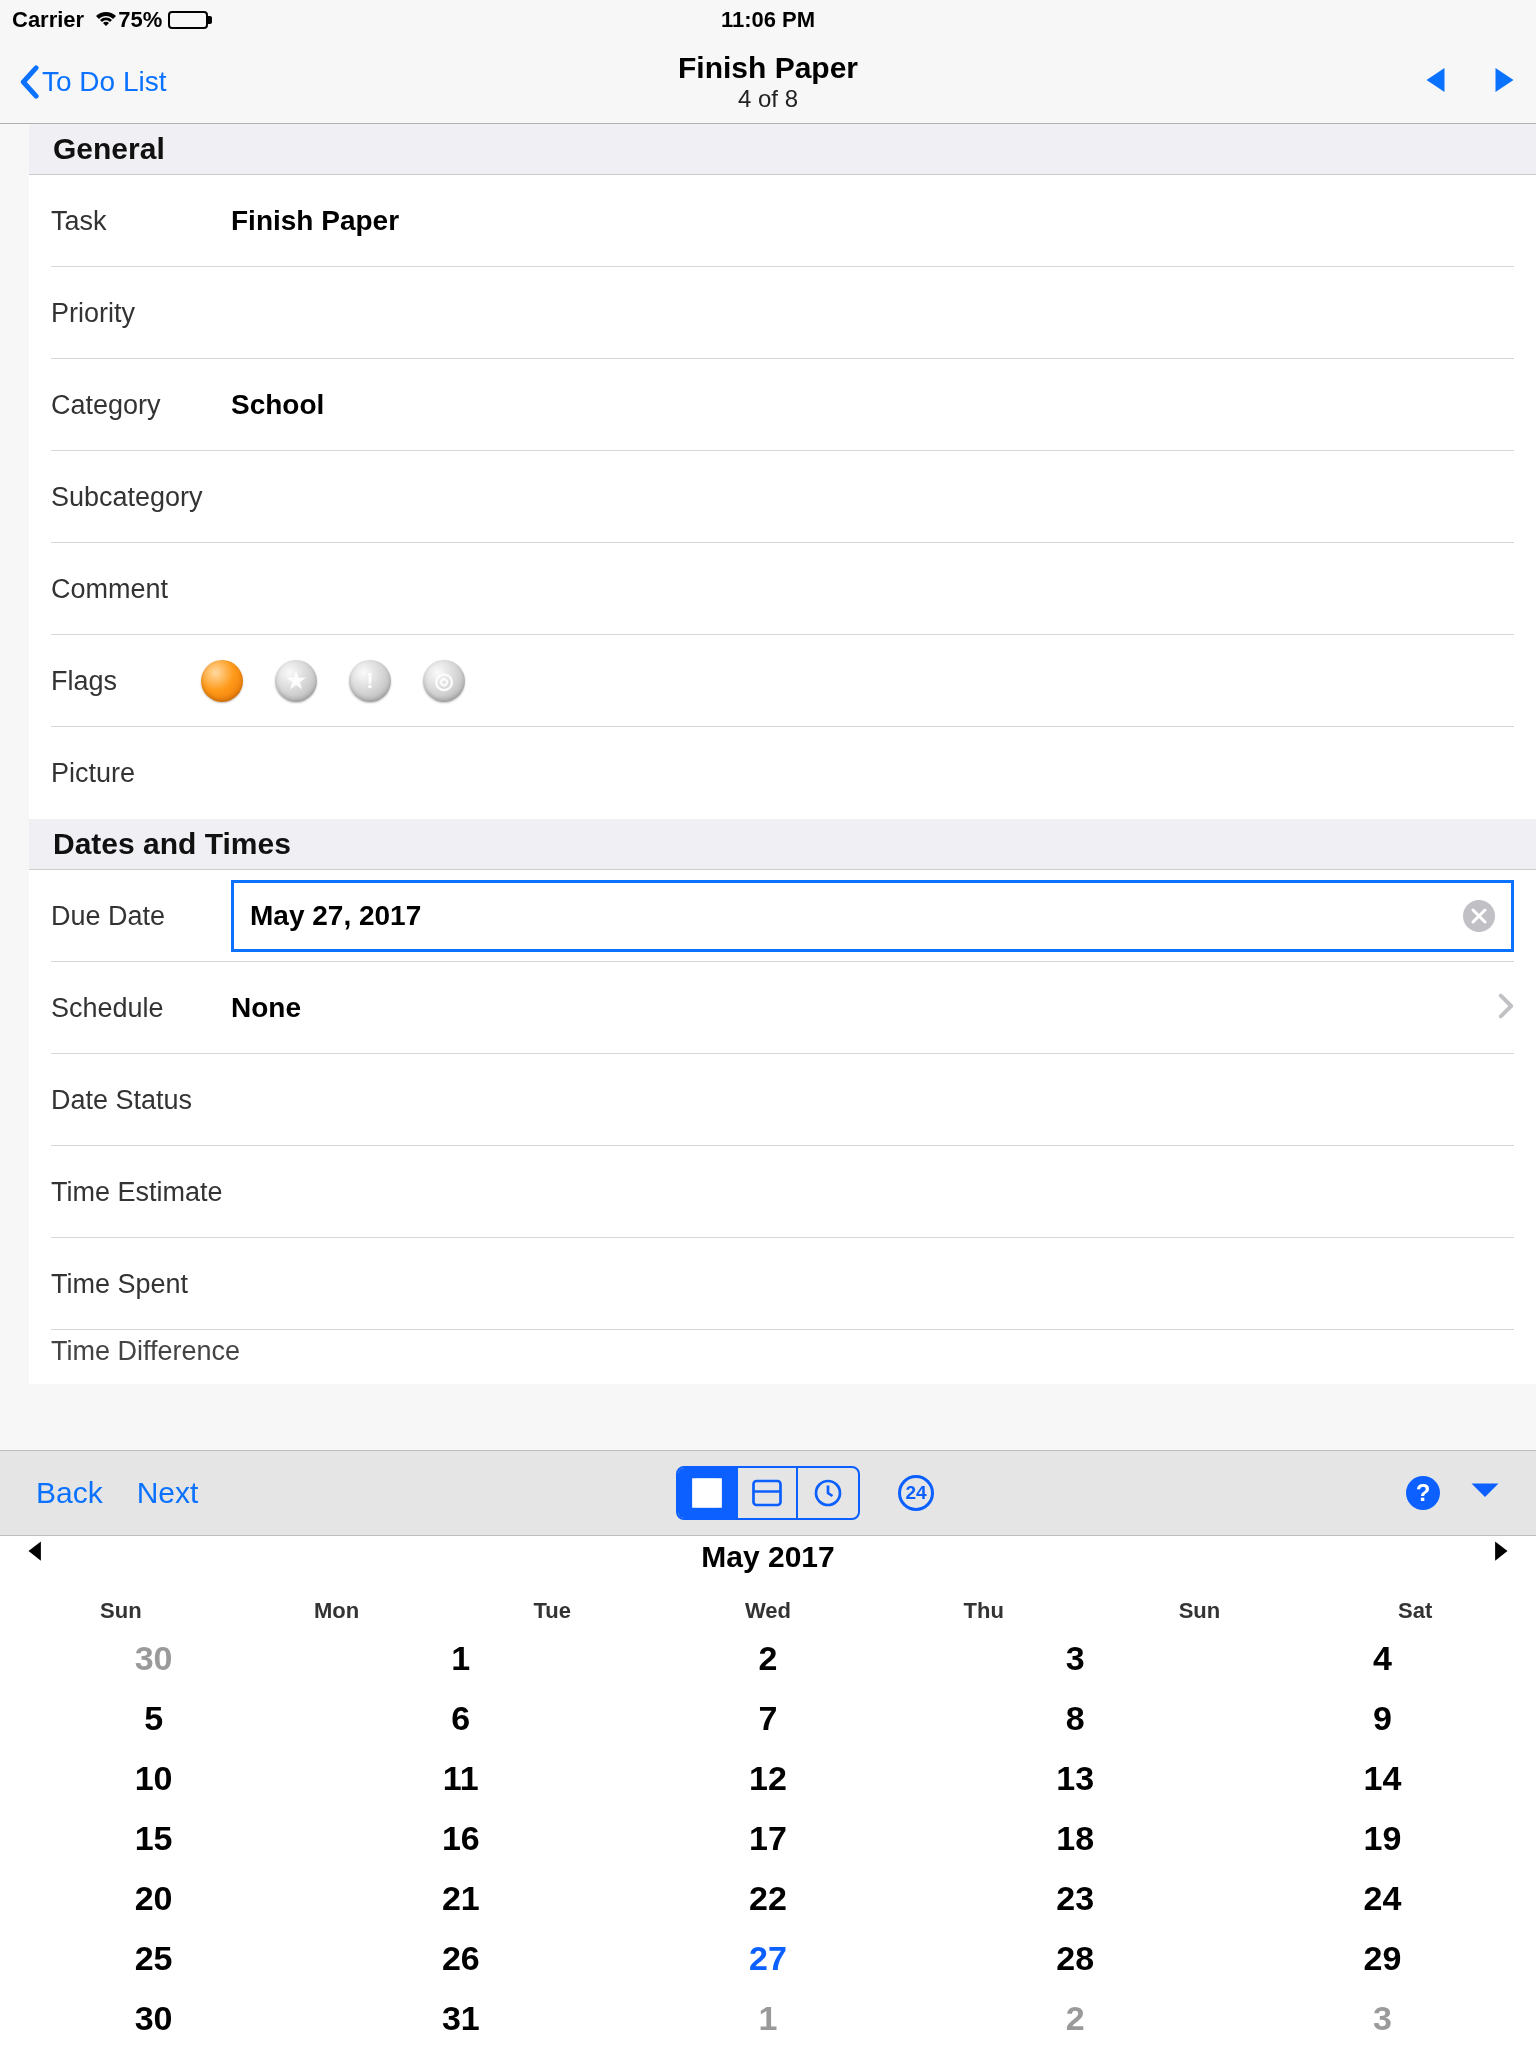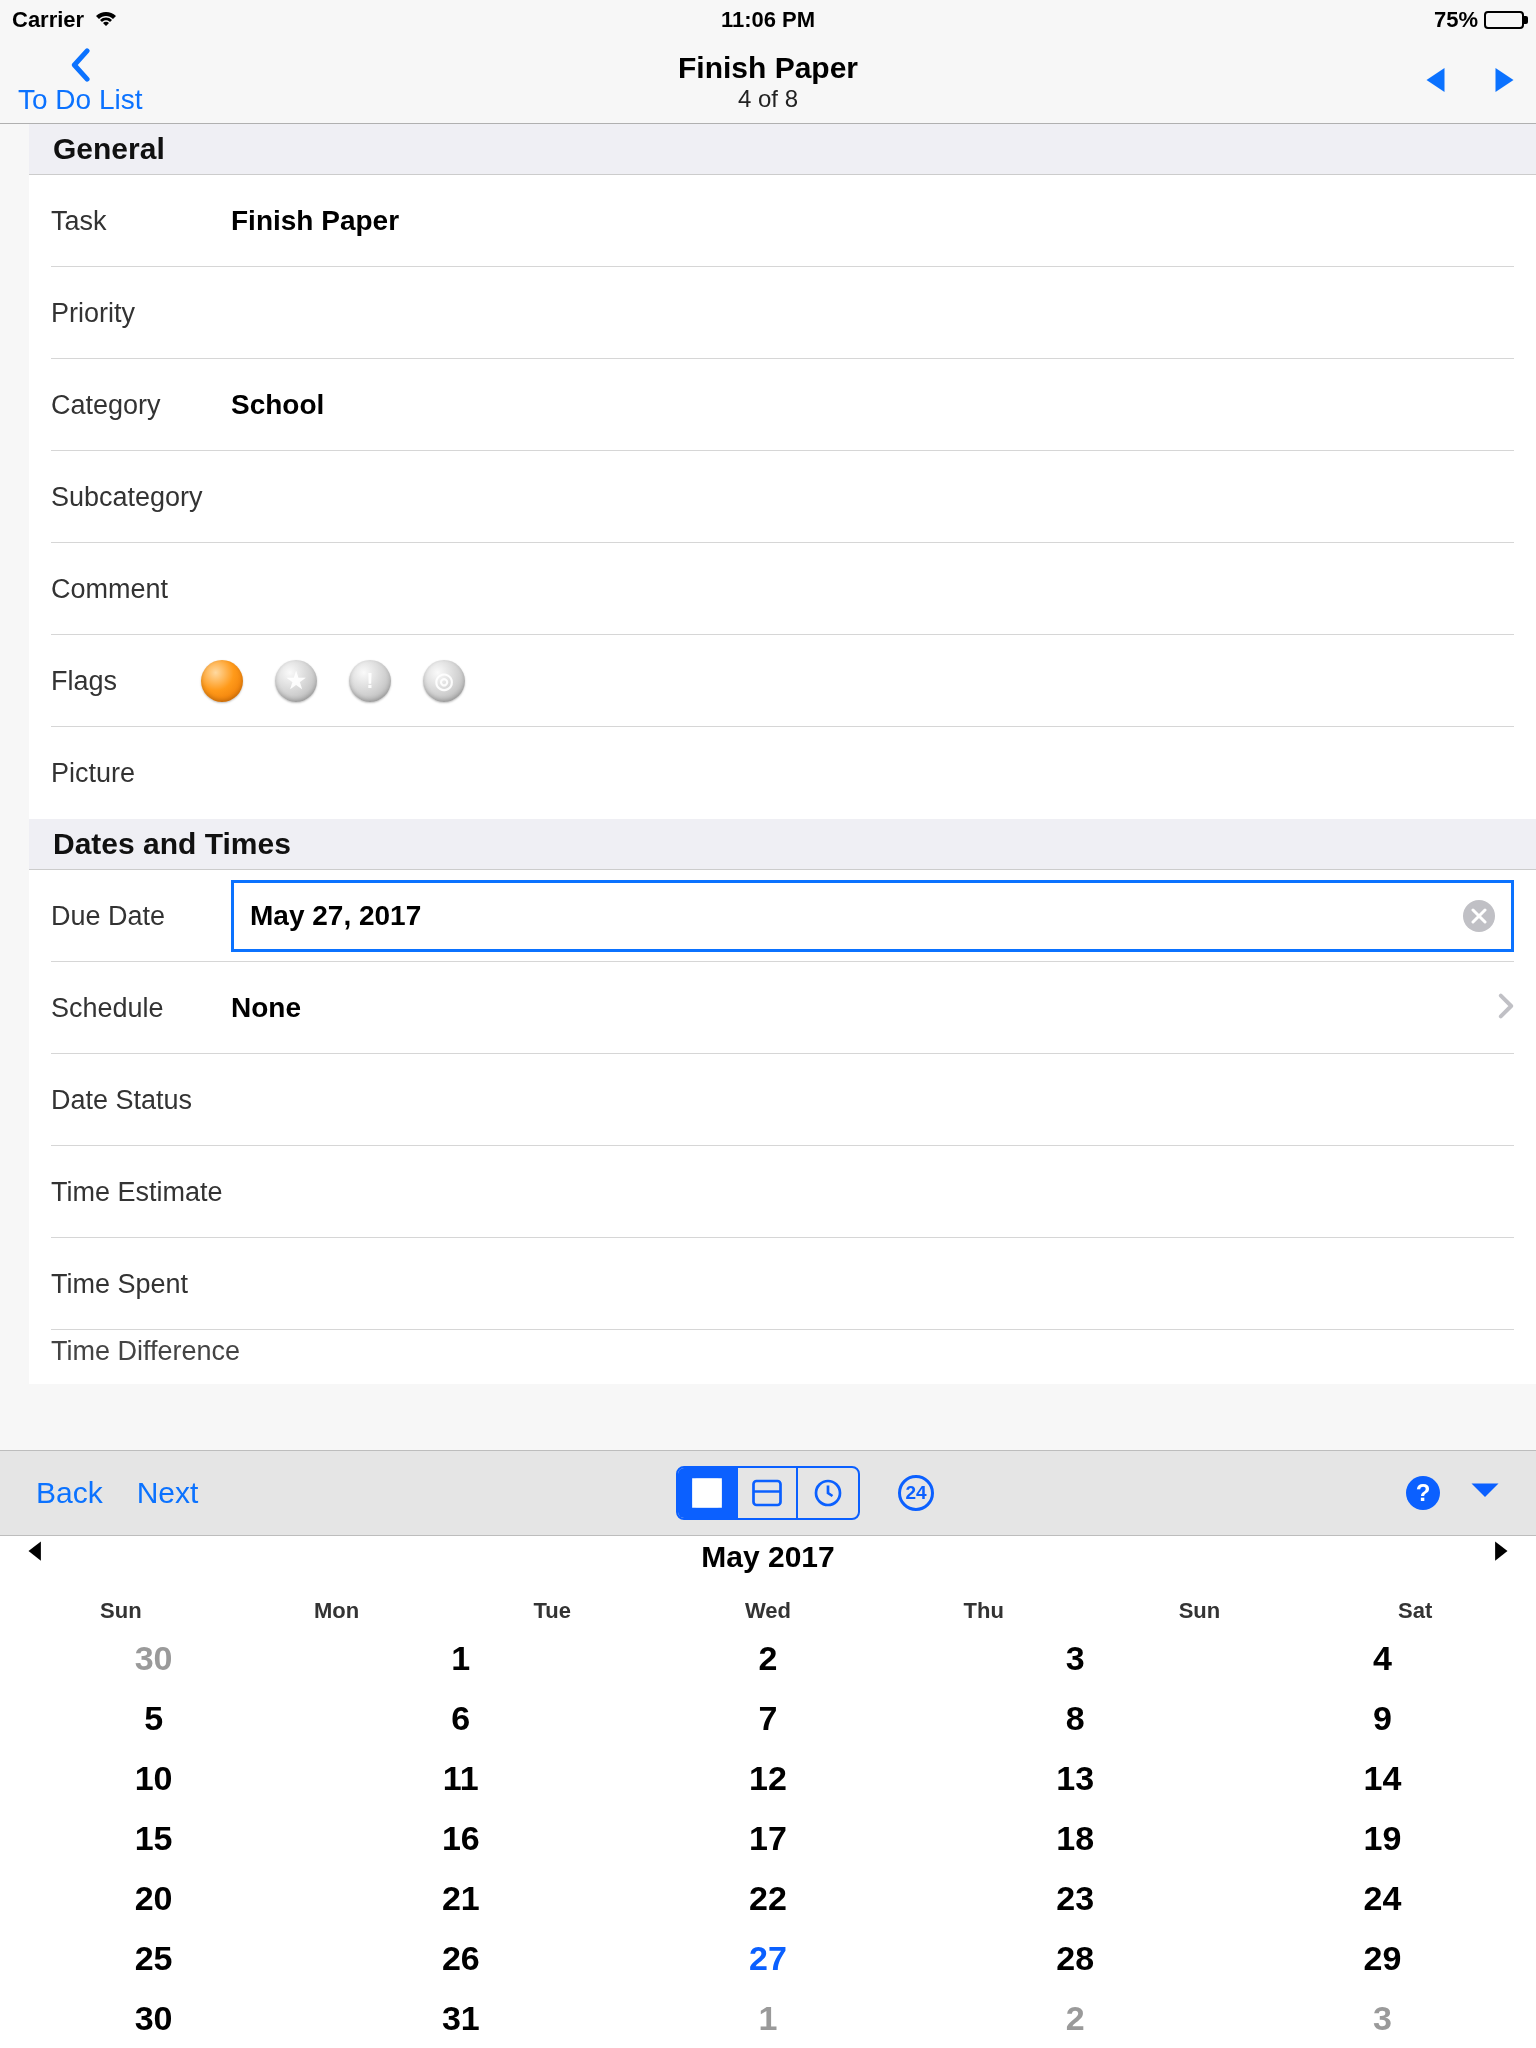--- a/index.html
+++ b/index.html
@@ -6,21 +6,21 @@
   html, body {
     width: 1536px;
     height: 2048px;
     font-family: -apple-system, "Helvetica Neue", Helvetica, Arial, sans-serif;
     background: #f7f7f7;
     overflow: hidden;
   }
   
   .status-bar {
     display: flex;
-    justify-content: space-between;
+    justify-content: flex-start;
     align-items: center;
     height: 40px;
     padding: 0 12px;
     font-size: 22px;
     font-weight: 600;
     color: #000;
     background: #f7f7f7;
   }
   .status-left { display:flex; align-items:center; gap:10px; }
   .status-center { position:absolute; left:50%; transform:translateX(-50%); font-weight:600;}
@@ -36,21 +36,21 @@
   .nav-bar {
     height: 84px;
     display:flex;
     align-items:center;
     justify-content:space-between;
     padding: 0 18px;
     border-bottom: 1px solid #b0b0b0;
     background:#f7f7f7;
     position:relative;
   }
-  .nav-back { color:#0b72ff; font-size: 28px; display:flex; align-items:center; gap:2px;flex-direction:column; }
+  .nav-back { color:#0b72ff; font-size: 28px; display:flex; align-items:center; gap:2px; }
   .nav-title-wrap { position:absolute; left:50%; transform:translateX(-50%); text-align:center; }
   .nav-title { font-size: 30px; font-weight:700; color:#000; }
   .nav-sub { font-size: 24px; color:#222; }
   .nav-arrows { display:flex; gap:36px; align-items:center; }
   .nav-arrows svg { fill:#0b72ff; }
   
   .section-header {
     background:#efeff4;
     padding: 8px 24px 8px 24px;
     font-size: 30px;

